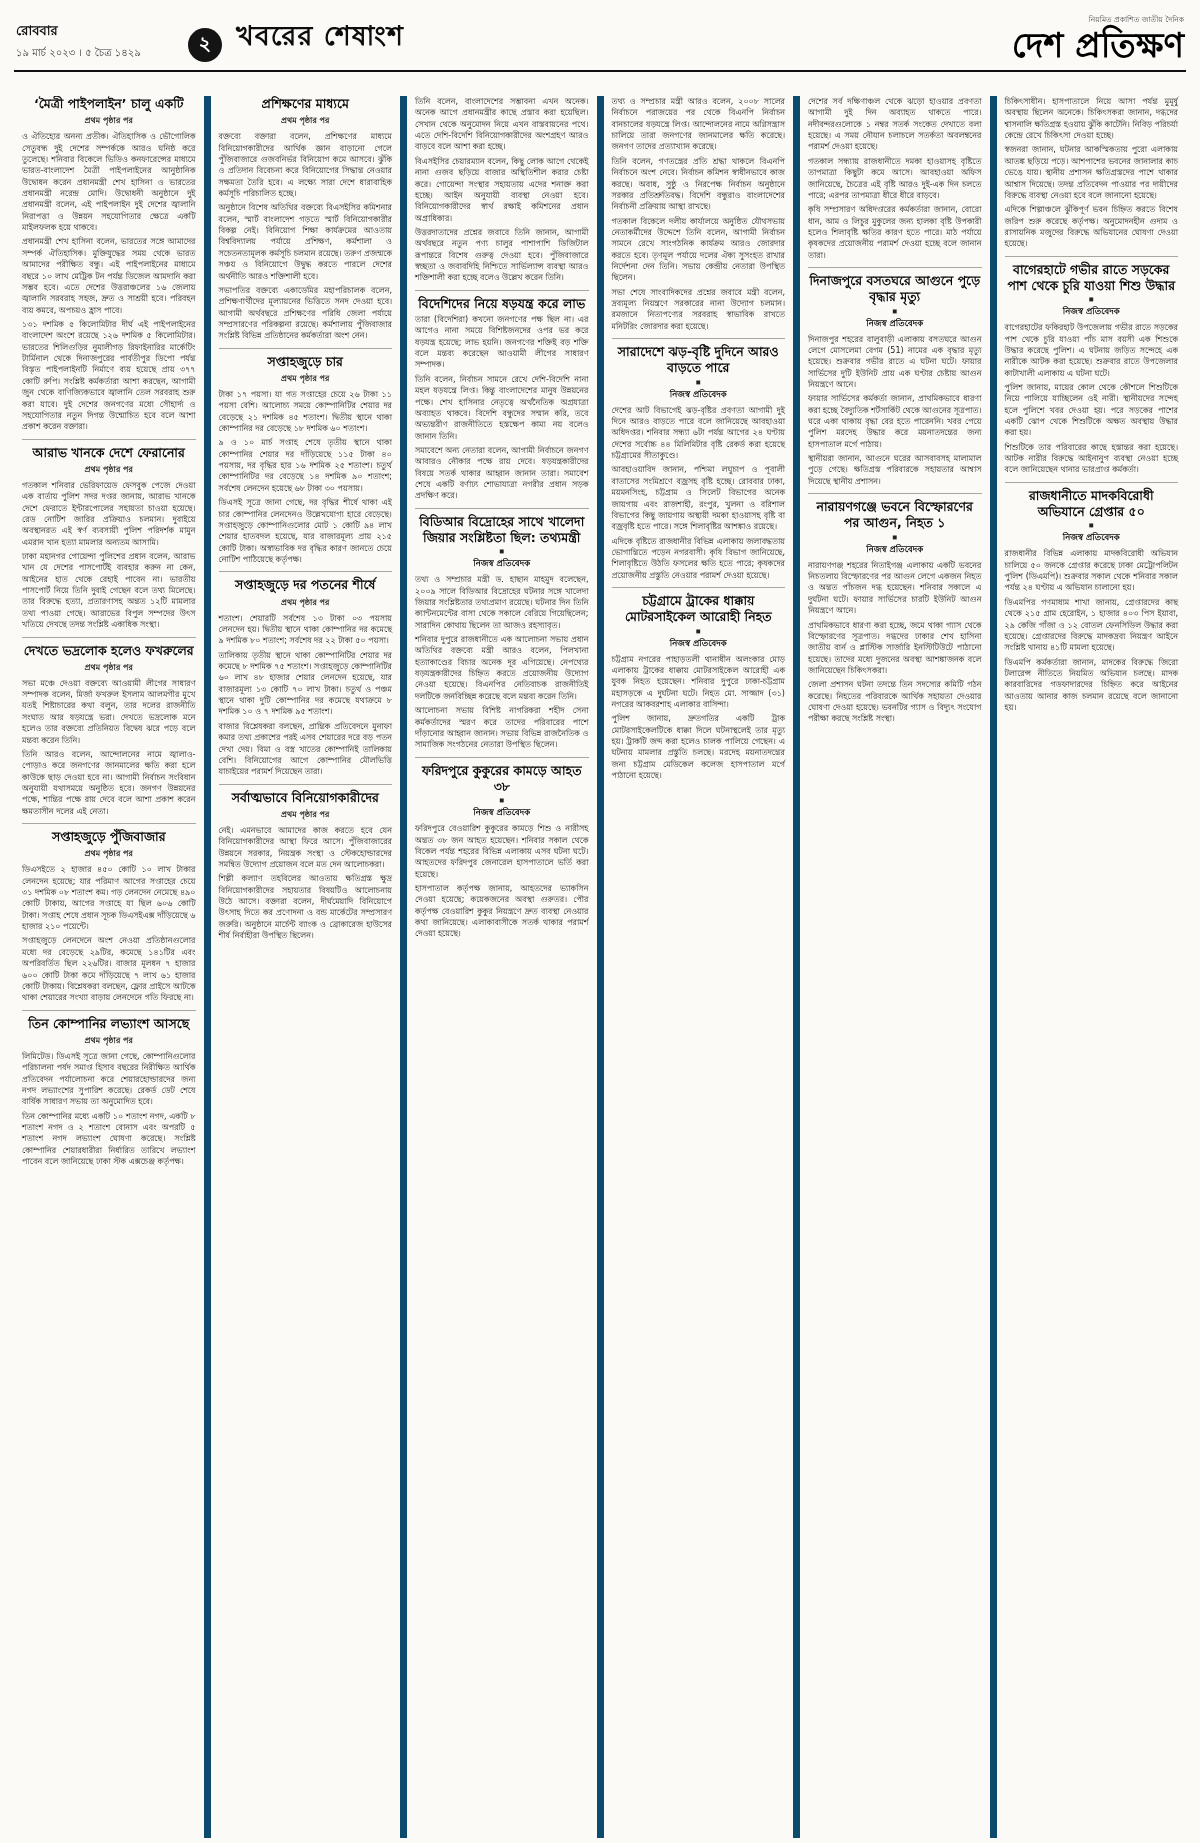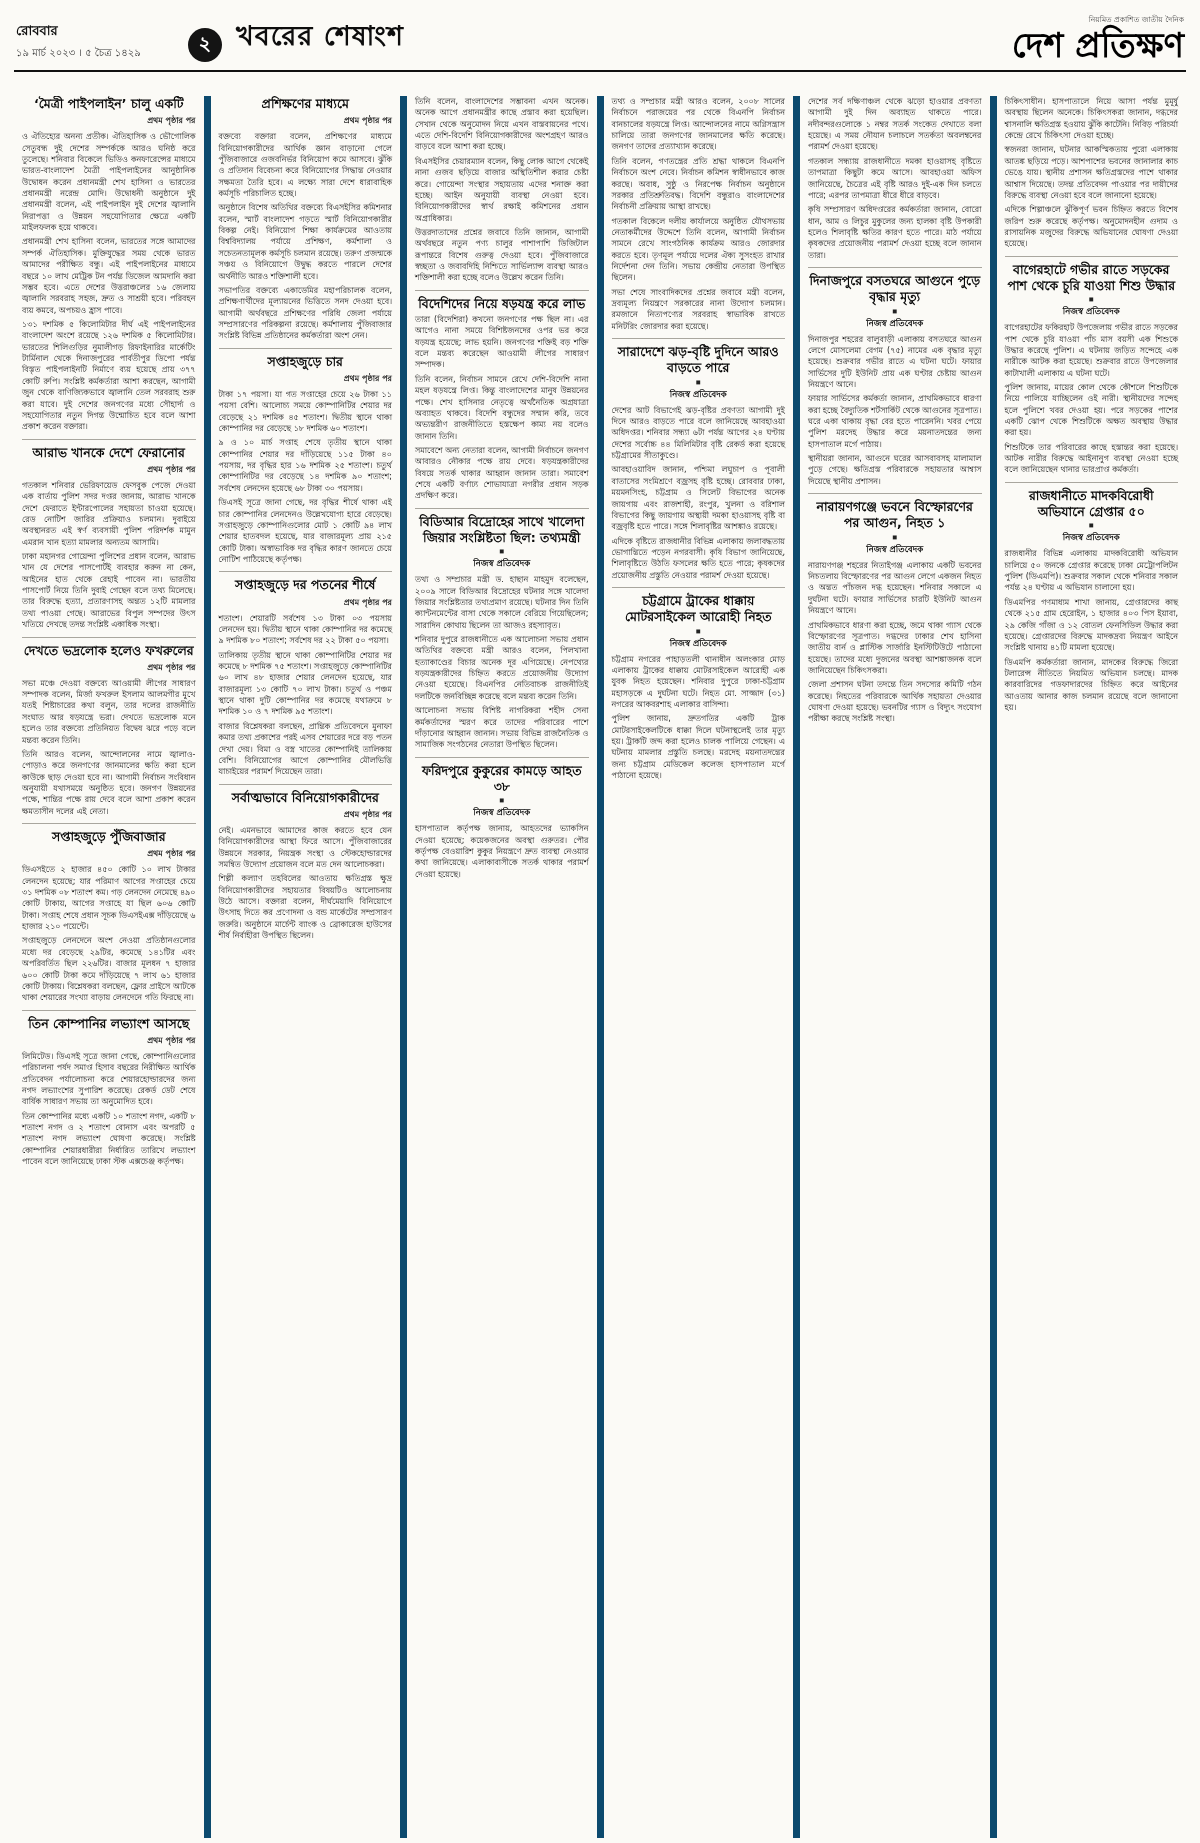--- a/index.html
+++ b/index.html
@@ -39,21 +39,21 @@
   .paper-name { font-size: 34px; font-weight: bold; color: #000; line-height: 1; }
   .columns { display: flex; margin-top: 24px; height: 1742px; overflow: hidden; }
   .col { flex: 1 1 0; padding: 0 8px; overflow: hidden; min-width: 0; }
   .col + .col { border-left: 7px solid #0c4a6e; }
   .article.ruled { border-top: 1px solid #a9a69e; margin-top: 6px; padding-top: 5px; }
   .headline {
     margin: 0 0 2px; font-size: 12.5px; line-height: 1.3;
     font-weight: bold; text-align: center; color: #0a0a0a;
   }
   .continued {
-    font-size: 8px; font-weight: bold; text-align: right;
+    font-size: 8px; font-weight: bold; text-align: center;
     margin: 0 0 4px; color: #222;
   }
   .byline {
     font-size: 8.5px; font-weight: bold; margin: 1px 0 3px; color: #111;
     display: flex; align-items: center; gap: 3px; flex-direction: column;
   }
   .bdot { font-size: 6px; line-height: 1; color: #222; }
   .body-text {
     margin: 0 0 3px; font-size: 8px; line-height: 1.42;
     text-align: justify; color: #1b1b1b; word-break: break-word;
@@ -161,20 +161,21 @@
           <p class="body-text">তথ্য ও সম্প্রচার মন্ত্রী ড. হাছান মাহমুদ বলেছেন, ২০০৯ সালে বিডিআর বিদ্রোহের ঘটনার সঙ্গে খালেদা জিয়ার সংশ্লিষ্টতার তথ্যপ্রমাণ রয়েছে। ঘটনার দিন তিনি ক্যান্টনমেন্টের বাসা থেকে সকালে বেরিয়ে গিয়েছিলেন; সারাদিন কোথায় ছিলেন তা আজও রহস্যাবৃত।</p>
           <p class="body-text">শনিবার দুপুরে রাজধানীতে এক আলোচনা সভায় প্রধান অতিথির বক্তব্যে মন্ত্রী আরও বলেন, পিলখানা হত্যাকাণ্ডের বিচার অনেক দূর এগিয়েছে। নেপথ্যের ষড়যন্ত্রকারীদের চিহ্নিত করতে প্রয়োজনীয় উদ্যোগ নেওয়া হয়েছে। বিএনপির নেতিবাচক রাজনীতিই দলটিকে জনবিচ্ছিন্ন করেছে বলে মন্তব্য করেন তিনি।</p>
           <p class="body-text">আলোচনা সভায় বিশিষ্ট নাগরিকরা শহীদ সেনা কর্মকর্তাদের স্মরণ করে তাদের পরিবারের পাশে দাঁড়ানোর আহ্বান জানান। সভায় বিভিন্ন রাজনৈতিক ও সামাজিক সংগঠনের নেতারা উপস্থিত ছিলেন।</p>
         </article>
         <article class="article ruled">
           <h2 class="headline">ফরিদপুরে কুকুরের কামড়ে আহত ৩৮</h2>
           <div class="byline">
             <span class="bdot">◼</span>
             <span>নিজস্ব প্রতিবেদক</span>
           </div>
+          <p class="body-text">ফরিদপুরে বেওয়ারিশ কুকুরের কামড়ে শিশু ও নারীসহ অন্তত ৩৮ জন আহত হয়েছেন। শনিবার সকাল থেকে বিকেল পর্যন্ত শহরের বিভিন্ন এলাকায় এসব ঘটনা ঘটে। আহতদের ফরিদপুর জেনারেল হাসপাতালে ভর্তি করা হয়েছে।</p>
           <p class="body-text">হাসপাতাল কর্তৃপক্ষ জানায়, আহতদের ভ্যাকসিন দেওয়া হয়েছে; কয়েকজনের অবস্থা গুরুতর। পৌর কর্তৃপক্ষ বেওয়ারিশ কুকুর নিয়ন্ত্রণে দ্রুত ব্যবস্থা নেওয়ার কথা জানিয়েছে। এলাকাবাসীকে সতর্ক থাকার পরামর্শ দেওয়া হয়েছে।</p>
         </article>
       </div>
       <div class="col">
         <article class="article">
           <p class="body-text">তথ্য ও সম্প্রচার মন্ত্রী আরও বলেন, ২০০৮ সালের নির্বাচনে পরাজয়ের পর থেকে বিএনপি নির্বাচন বানচালের ষড়যন্ত্রে লিপ্ত। আন্দোলনের নামে অগ্নিসন্ত্রাস চালিয়ে তারা জনগণের জানমালের ক্ষতি করেছে। জনগণ তাদের প্রত্যাখ্যান করেছে।</p>
           <p class="body-text">তিনি বলেন, গণতন্ত্রের প্রতি শ্রদ্ধা থাকলে বিএনপি নির্বাচনে অংশ নেবে। নির্বাচন কমিশন স্বাধীনভাবে কাজ করছে। অবাধ, সুষ্ঠু ও নিরপেক্ষ নির্বাচন অনুষ্ঠানে সরকার প্রতিশ্রুতিবদ্ধ। বিদেশি বন্ধুরাও বাংলাদেশের নির্বাচনী প্রক্রিয়ায় আস্থা রাখছে।</p>
           <p class="body-text">গতকাল বিকেলে দলীয় কার্যালয়ে অনুষ্ঠিত যৌথসভায় নেতাকর্মীদের উদ্দেশে তিনি বলেন, আগামী নির্বাচন সামনে রেখে সাংগঠনিক কার্যক্রম আরও জোরদার করতে হবে। তৃণমূল পর্যায়ে দলের ঐক্য সুসংহত রাখার নির্দেশনা দেন তিনি। সভায় কেন্দ্রীয় নেতারা উপস্থিত ছিলেন।</p>
           <p class="body-text">সভা শেষে সাংবাদিকদের প্রশ্নের জবাবে মন্ত্রী বলেন, দ্রব্যমূল্য নিয়ন্ত্রণে সরকারের নানা উদ্যোগ চলমান। রমজানে নিত্যপণ্যের সরবরাহ স্বাভাবিক রাখতে মনিটরিং জোরদার করা হয়েছে।</p>
         </article>
@@ -203,21 +204,21 @@
           <p class="body-text">দেশের সর্ব দক্ষিণাঞ্চল থেকে ঝড়ো হাওয়ার প্রবণতা আগামী দুই দিন অব্যাহত থাকতে পারে। নদীবন্দরগুলোকে ১ নম্বর সতর্ক সংকেত দেখাতে বলা হয়েছে। এ সময় নৌযান চলাচলে সতর্কতা অবলম্বনের পরামর্শ দেওয়া হয়েছে।</p>
           <p class="body-text">গতকাল সন্ধ্যায় রাজধানীতে দমকা হাওয়াসহ বৃষ্টিতে তাপমাত্রা কিছুটা কমে আসে। আবহাওয়া অফিস জানিয়েছে, চৈত্রের এই বৃষ্টি আরও দুই-এক দিন চলতে পারে; এরপর তাপমাত্রা ধীরে ধীরে বাড়বে।</p>
           <p class="body-text">কৃষি সম্প্রসারণ অধিদপ্তরের কর্মকর্তারা জানান, বোরো ধান, আম ও লিচুর মুকুলের জন্য হালকা বৃষ্টি উপকারী হলেও শিলাবৃষ্টি ক্ষতির কারণ হতে পারে। মাঠ পর্যায়ে কৃষকদের প্রয়োজনীয় পরামর্শ দেওয়া হচ্ছে বলে জানান তারা।</p>
         </article>
         <article class="article ruled">
           <h2 class="headline">দিনাজপুরে বসতঘরে আগুনে পুড়ে বৃদ্ধার মৃত্যু</h2>
           <div class="byline">
             <span class="bdot">◼</span>
             <span>নিজস্ব প্রতিবেদক</span>
           </div>
-          <p class="body-text">দিনাজপুর শহরের বালুবাড়ী এলাকায় বসতঘরে আগুন লেগে মোসলেমা বেগম (৭৫) নামের এক বৃদ্ধার মৃত্যু হয়েছে। শুক্রবার গভীর রাতে এ ঘটনা ঘটে। ফায়ার সার্ভিসের দুটি ইউনিট প্রায় এক ঘণ্টার চেষ্টায় আগুন নিয়ন্ত্রণে আনে।</p>
+          <p class="body-text">দিনাজপুর শহরের বালুবাড়ী এলাকায় বসতঘরে আগুন লেগে মোসলেমা বেগম (51) নামের এক বৃদ্ধার মৃত্যু হয়েছে। শুক্রবার গভীর রাতে এ ঘটনা ঘটে। ফায়ার সার্ভিসের দুটি ইউনিট প্রায় এক ঘণ্টার চেষ্টায় আগুন নিয়ন্ত্রণে আনে।</p>
           <p class="body-text">ফায়ার সার্ভিসের কর্মকর্তা জানান, প্রাথমিকভাবে ধারণা করা হচ্ছে বৈদ্যুতিক শর্টসার্কিট থেকে আগুনের সূত্রপাত। ঘরে একা থাকায় বৃদ্ধা বের হতে পারেননি। খবর পেয়ে পুলিশ মরদেহ উদ্ধার করে ময়নাতদন্তের জন্য হাসপাতাল মর্গে পাঠায়।</p>
           <p class="body-text">স্থানীয়রা জানান, আগুনে ঘরের আসবাবসহ মালামাল পুড়ে গেছে। ক্ষতিগ্রস্ত পরিবারকে সহায়তার আশ্বাস দিয়েছে স্থানীয় প্রশাসন।</p>
         </article>
         <article class="article ruled">
           <h2 class="headline">নারায়ণগঞ্জে ভবনে বিস্ফোরণের পর আগুন, নিহত ১</h2>
           <div class="byline">
             <span class="bdot">◼</span>
             <span>নিজস্ব প্রতিবেদক</span>
           </div>
           <p class="body-text">নারায়ণগঞ্জ শহরের নিতাইগঞ্জ এলাকায় একটি ভবনের নিচতলায় বিস্ফোরণের পর আগুন লেগে একজন নিহত ও অন্তত পাঁচজন দগ্ধ হয়েছেন। শনিবার সকালে এ দুর্ঘটনা ঘটে। ফায়ার সার্ভিসের চারটি ইউনিট আগুন নিয়ন্ত্রণে আনে।</p>

